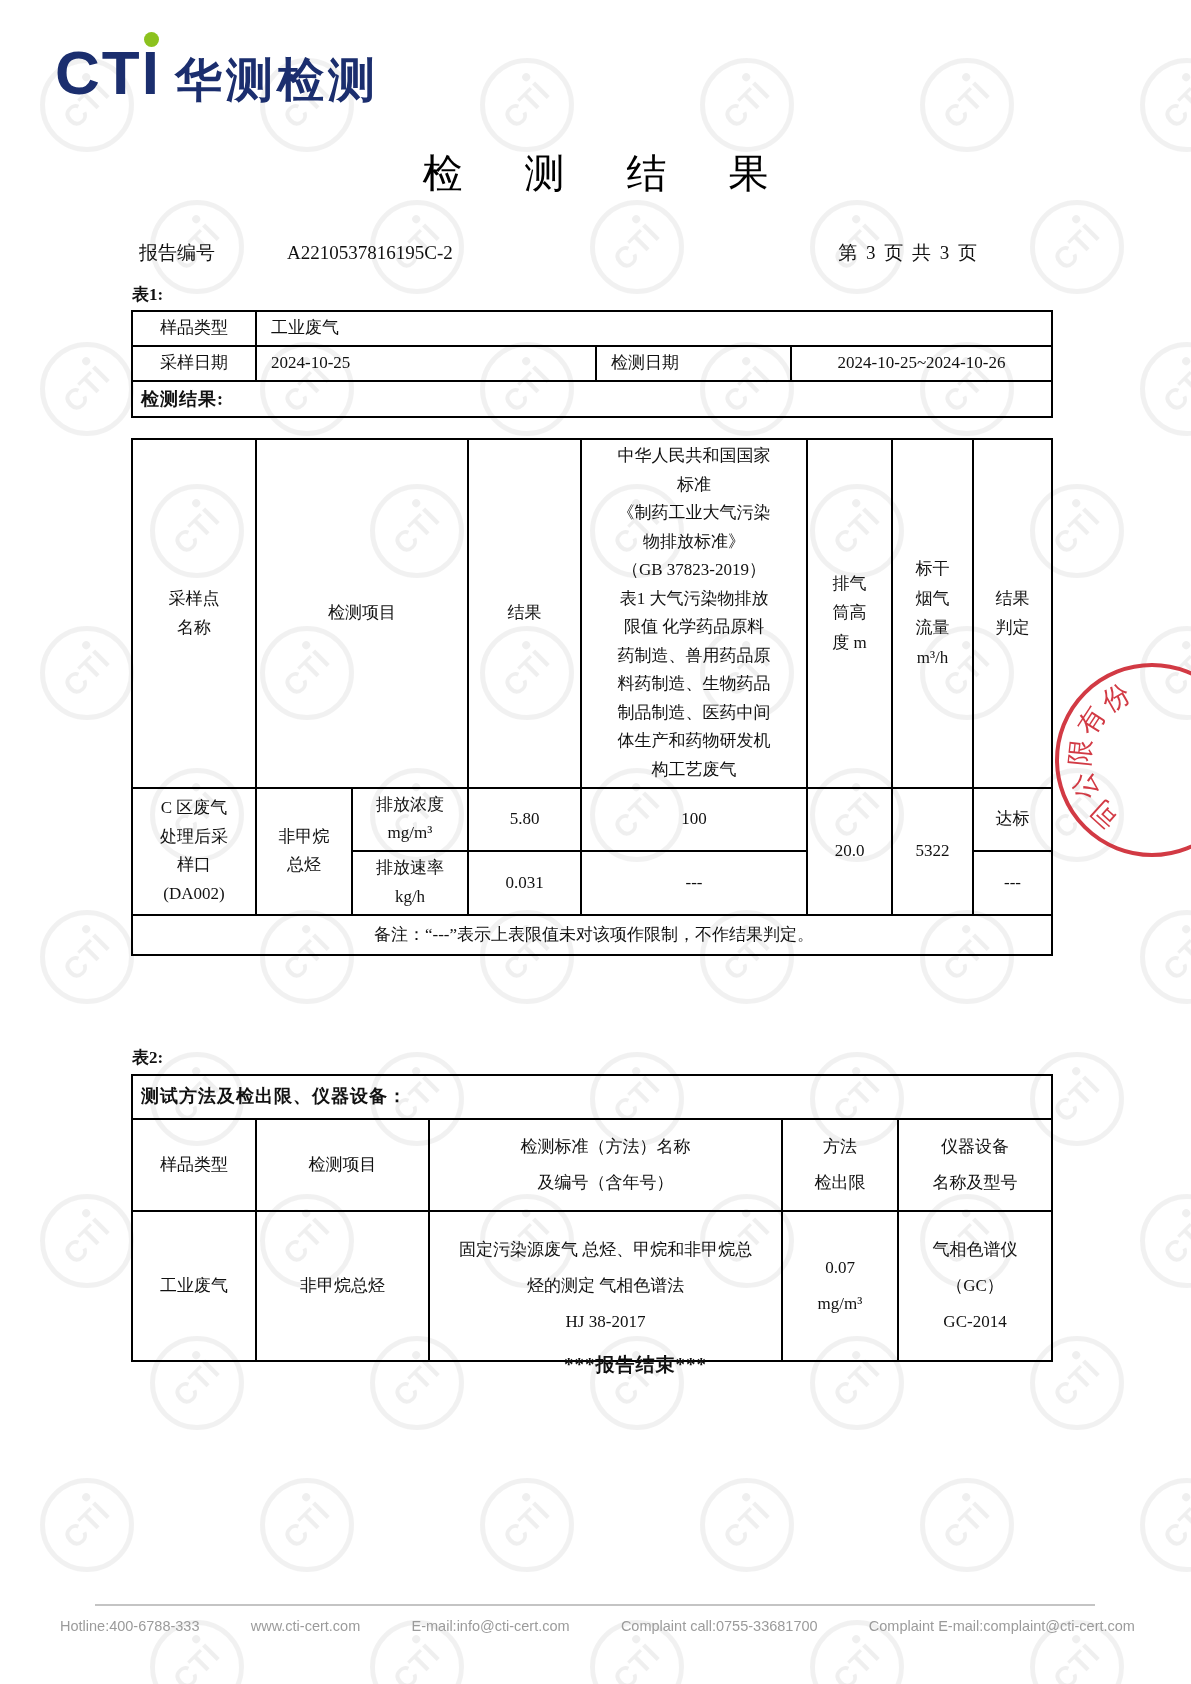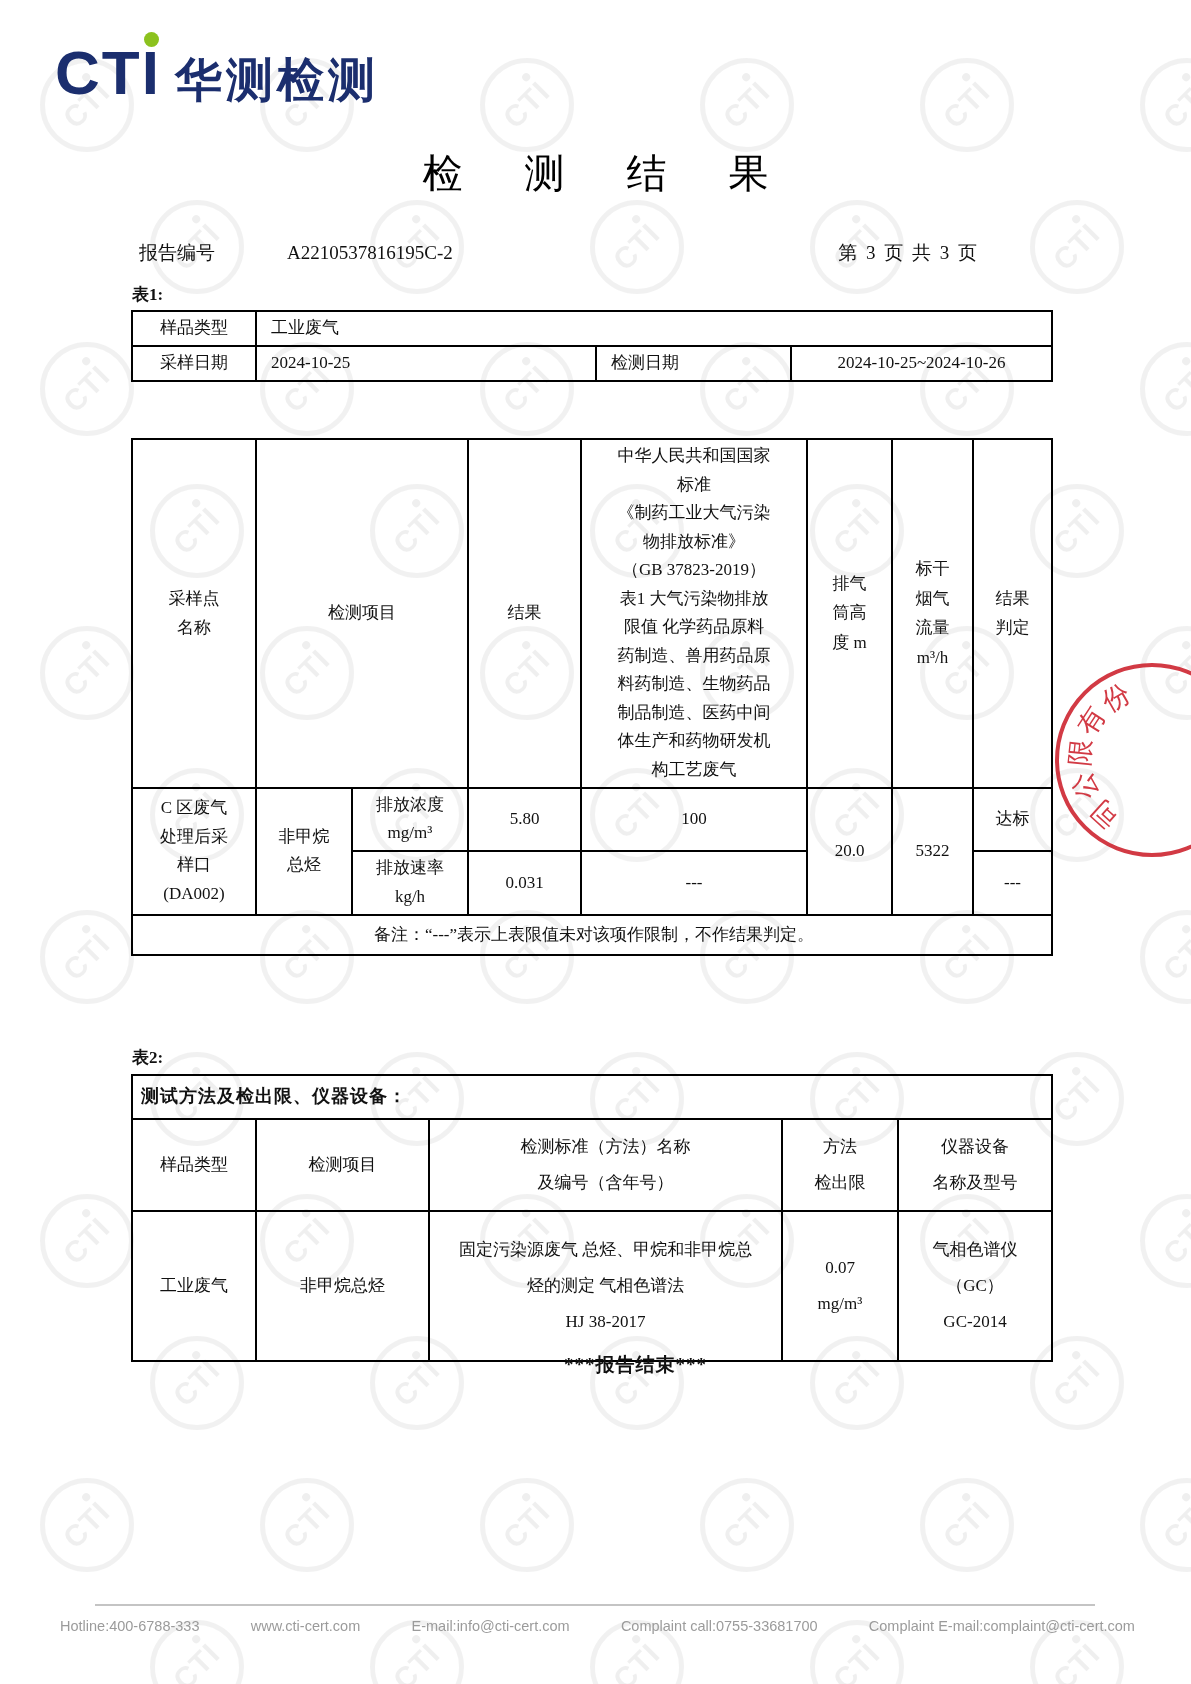--- a/index.html
+++ b/index.html
@@ -317,20 +317,23 @@
       <tbody>
       <tr style="height:34px">
         <td>样品类型</td>
         <td class="left-cell" colspan="3">工业废气</td>
       </tr>
       <tr style="height:34px">
         <td>采样日期</td>
         <td class="left-cell">2024-10-25</td>
         <td class="left-cell">检测日期</td>
         <td>2024-10-25~2024-10-26</td>
+      </tr>
+      <tr style="height:32px">
+        <td class="band" colspan="4">检测结果:</td>
       </tr>
     </tbody>
       </table>
 
     <table id="t1b">
       <colgroup>
         <col style="width:124px">
           <col style="width:96px">
           <col style="width:116px">
           <col style="width:113px">

